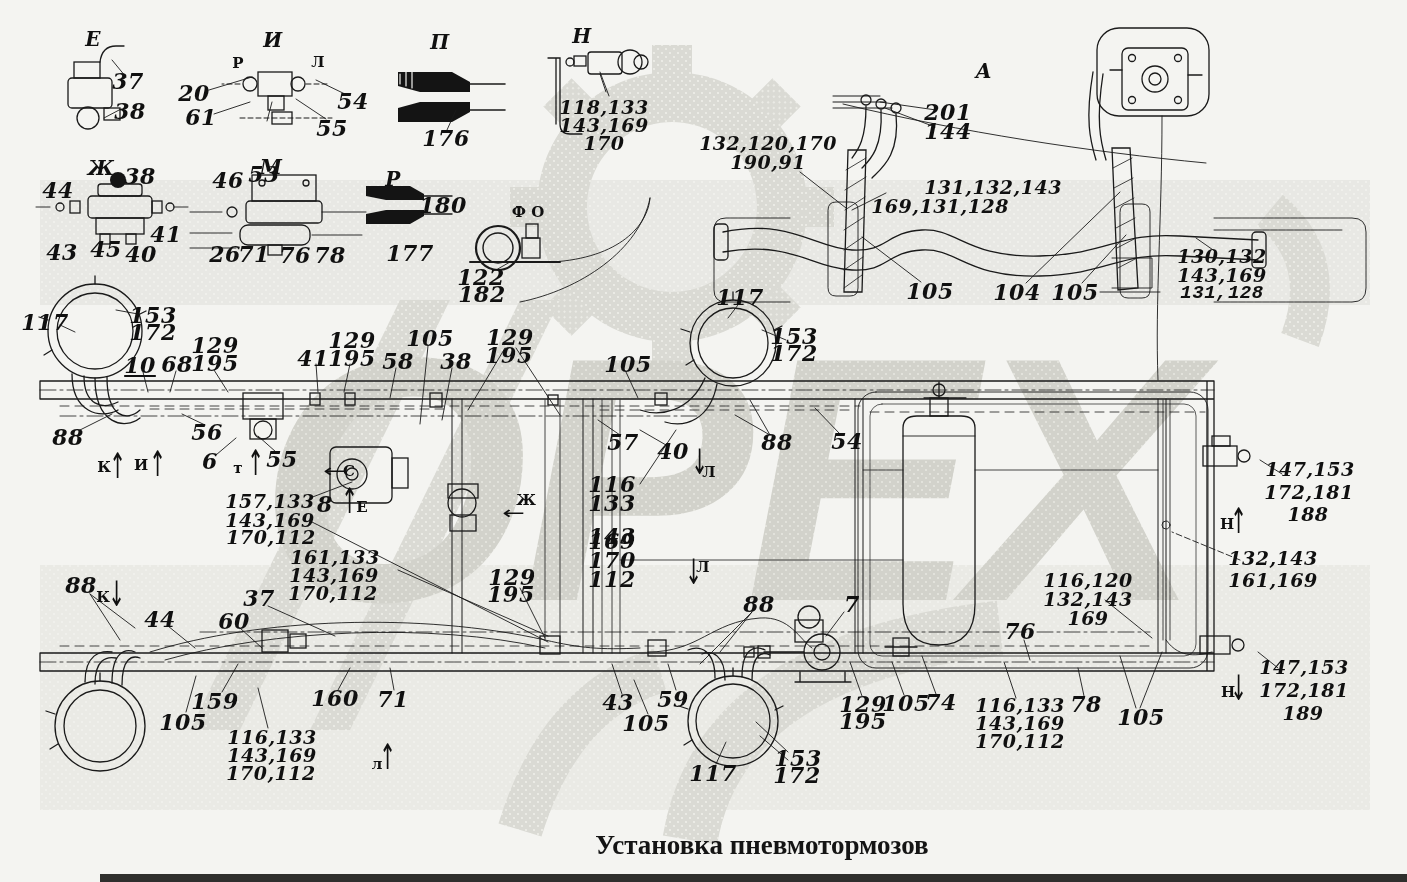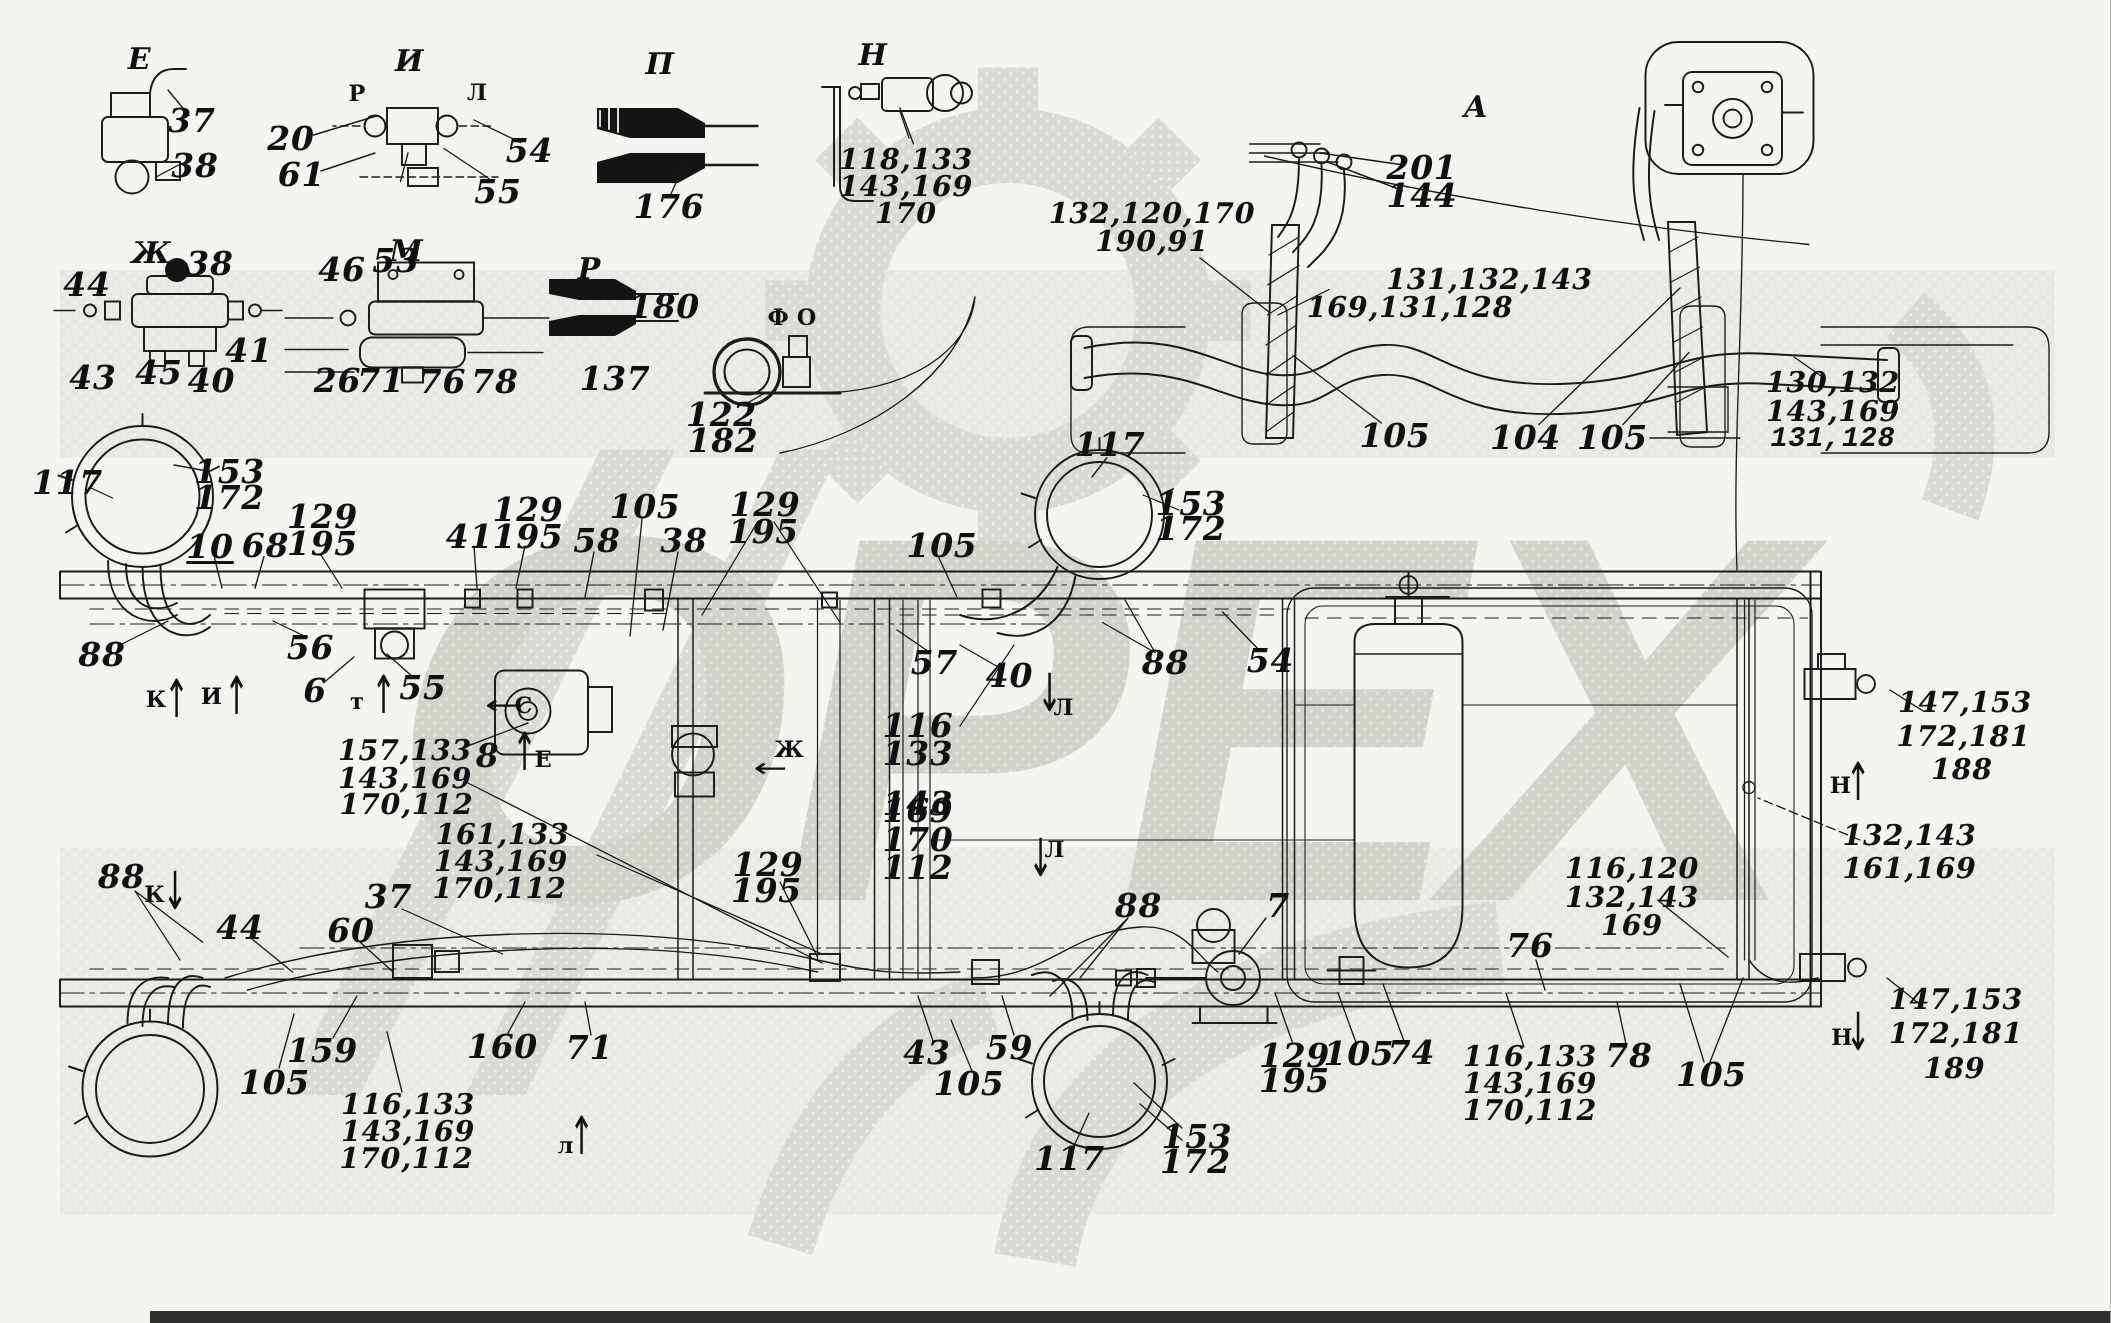--- a/index.html
+++ b/index.html
@@ -321,21 +321,21 @@
       <div class="lb " style="left: 106px; top: 249px;">45</div>
       <div class="lb " style="left: 141px; top: 254px;">40</div>
       <div class="lb " style="left: 166px; top: 234px;">41</div>
       <div class="lb letter" style="left: 271px; top: 167px;">М</div>
       <div class="lb " style="left: 228px; top: 180px;">46</div>
       <div class="lb " style="left: 225px; top: 254px;">26</div>
       <div class="lb " style="left: 254px; top: 254px;">71</div>
       <div class="lb " style="left: 295px; top: 255px;">76</div>
       <div class="lb " style="left: 330px; top: 255px;">78</div>
       <div class="lb letter" style="left: 393px; top: 179px;">Р</div>
-      <div class="lb " style="left: 410px; top: 253px;">137</div>
+      <div class="lb " style="left: 410px; top: 253px;">177</div>
       <div class="lb small" style="left: 528px; top: 212px;">Ф О</div>
       <div class="lb " style="left: 481px; top: 277px;">122</div>
       <div class="lb " style="left: 482px; top: 294px;">182</div>
       <div class="lb " style="left: 930px; top: 291px;">105</div>
       <div class="lb " style="left: 1017px; top: 292px;">104</div>
       <div class="lb " style="left: 1075px; top: 292px;">105</div>
       <div class="lb m" style="left: 1222px; top: 256px;">130,132</div>
       <div class="lb m" style="left: 1222px; top: 275px;">143,169</div>
       <div class="lb m" style="left: 1222px; top: 293px; font-family: Liberation Mono, monospace;">131,128</div>
       <div class="lb " style="left: 45px; top: 322px;">117</div>
@@ -438,13 +438,14 @@
       <div class="lb m" style="left: 1020px; top: 723px;">143,169</div>
       <div class="lb m" style="left: 1020px; top: 741px;">170,112</div>
       <div class="lb " style="left: 1086px; top: 704px;">78</div>
       <div class="lb " style="left: 1141px; top: 717px;">105</div>
       <div class="lb m" style="left: 1304px; top: 667px;">147,153</div>
       <div class="lb m" style="left: 1304px; top: 690px;">172,181</div>
       <div class="lb m" style="left: 1303px; top: 713px;">189</div>
       <div class="lb small" style="left: 1228px; top: 692px;">Н</div>
       <div class="lb arrow" style="left: 1239px; top: 688px;">↓</div>
     </div>
+<div id="title">Установка пневмотормозов</div>
 </div>
 
 </body></html>

